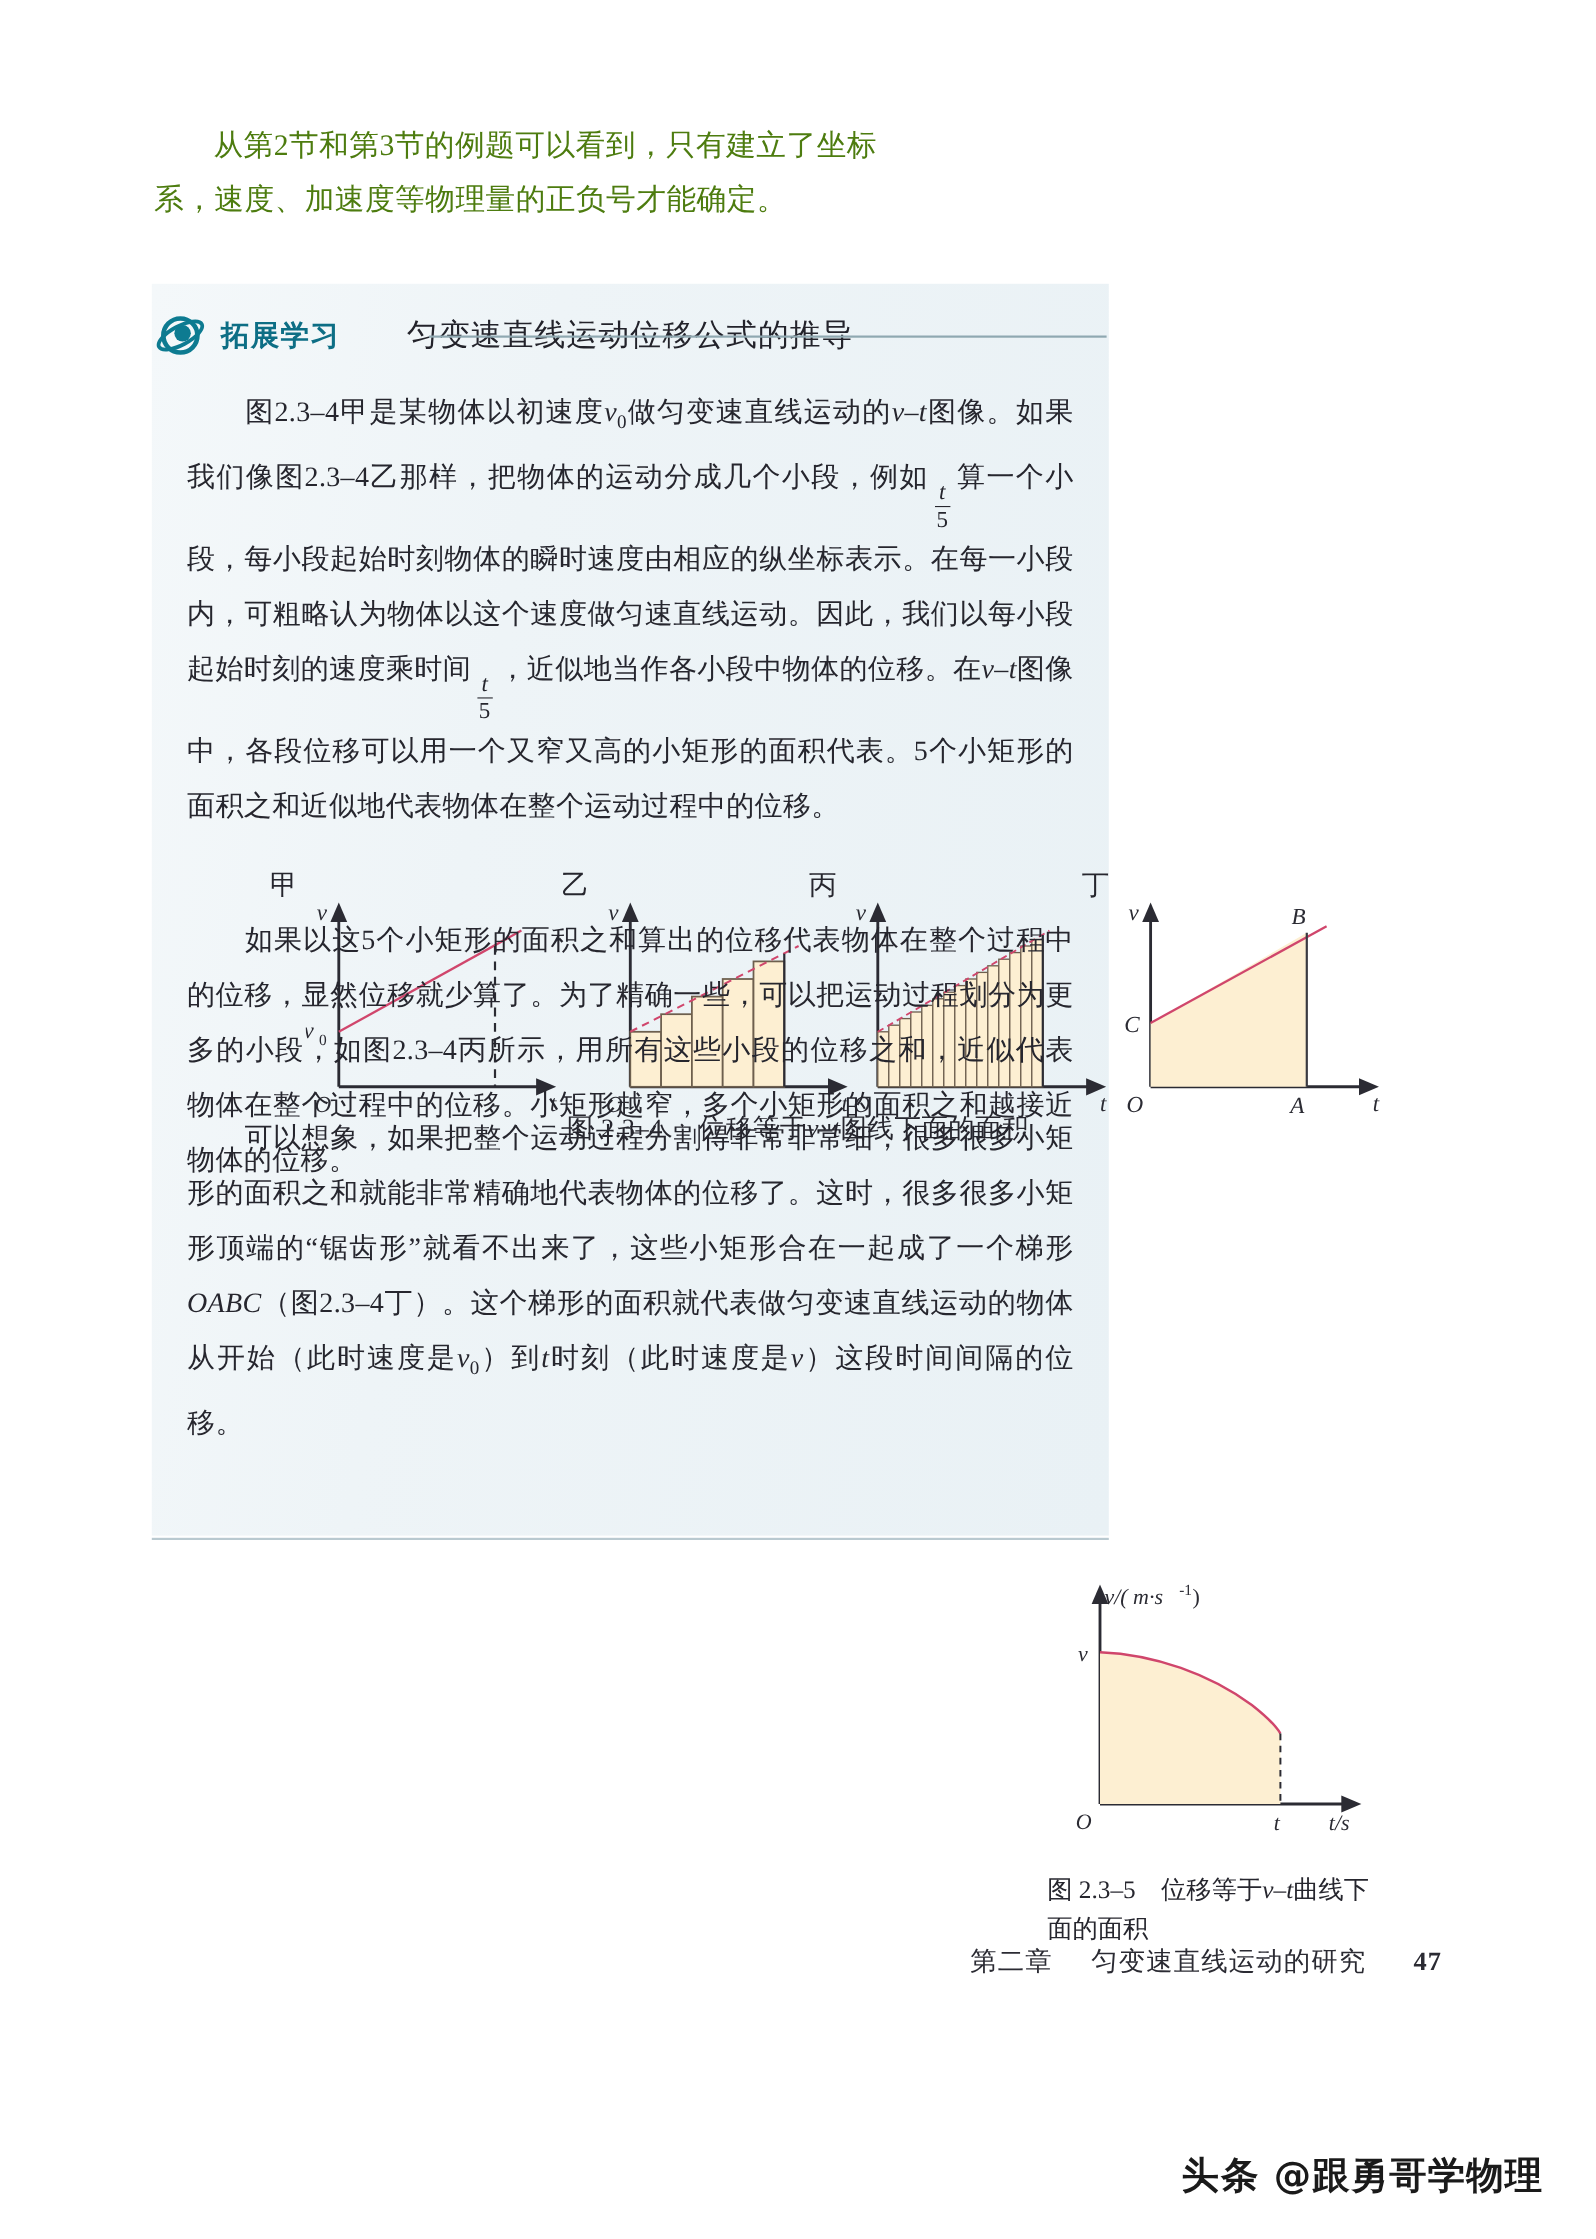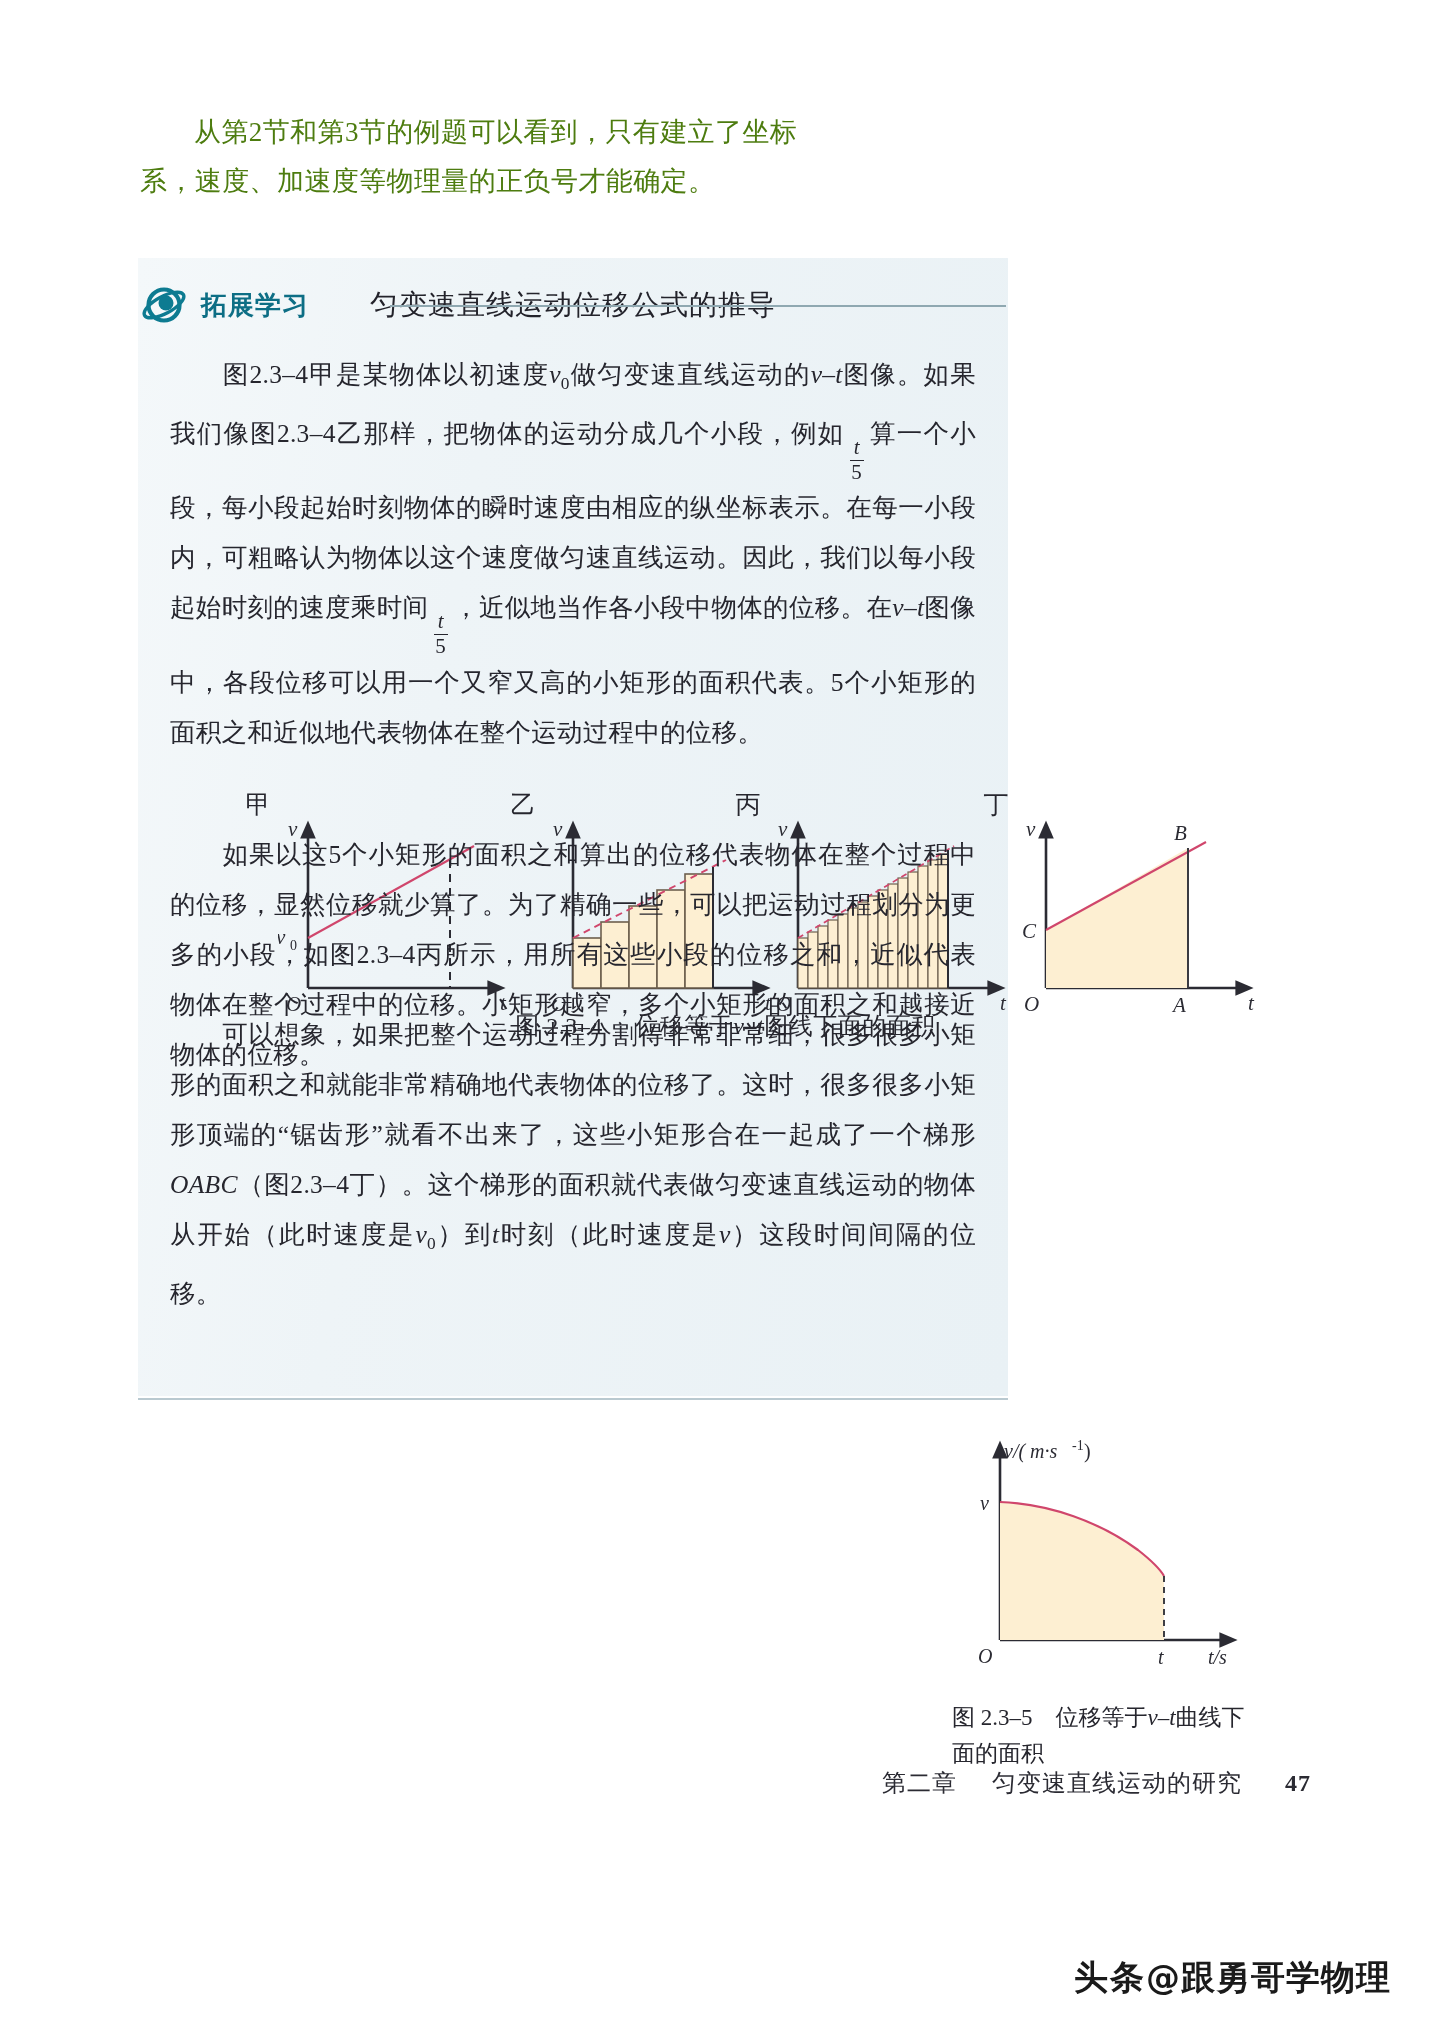--- a/index.html
+++ b/index.html
@@ -93,22 +93,22 @@
 
   
   .footer{
     position:absolute;left:0;top:1767px;width:1451px;
     text-align:right;padding-right:140px;box-sizing:border-box;
     font-size:24px;color:#2b2b33;letter-spacing:1px;
   }
   .footer .pagenum{margin-left:36px;font-weight:bold;}
 
   .watermark{
-    position:absolute;right:60px;top:1955px;
-    display:flex;align-items:center;text-align:center;
+    position:absolute;right:48px;top:1955px;
+    display:flex;align-items:center;gap:12px;text-align:center;
   }
   .wm-logo{
     font-family:"DejaVu Sans","Liberation Sans",sans-serif;
     font-size:34px;font-weight:bold;color:#1a1a1a;letter-spacing:2px;
   }
   .wm-text{
     font-family:"DejaVu Sans","Liberation Sans",sans-serif;
     font-size:34px;font-weight:bold;color:#1a1a1a;letter-spacing:1px;
   }
 </style>

